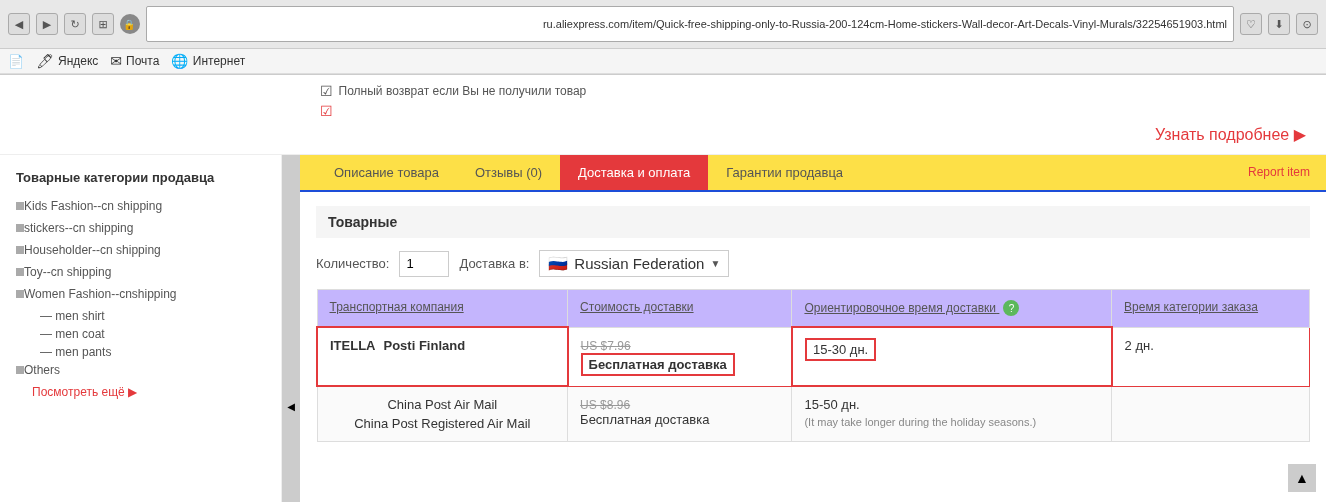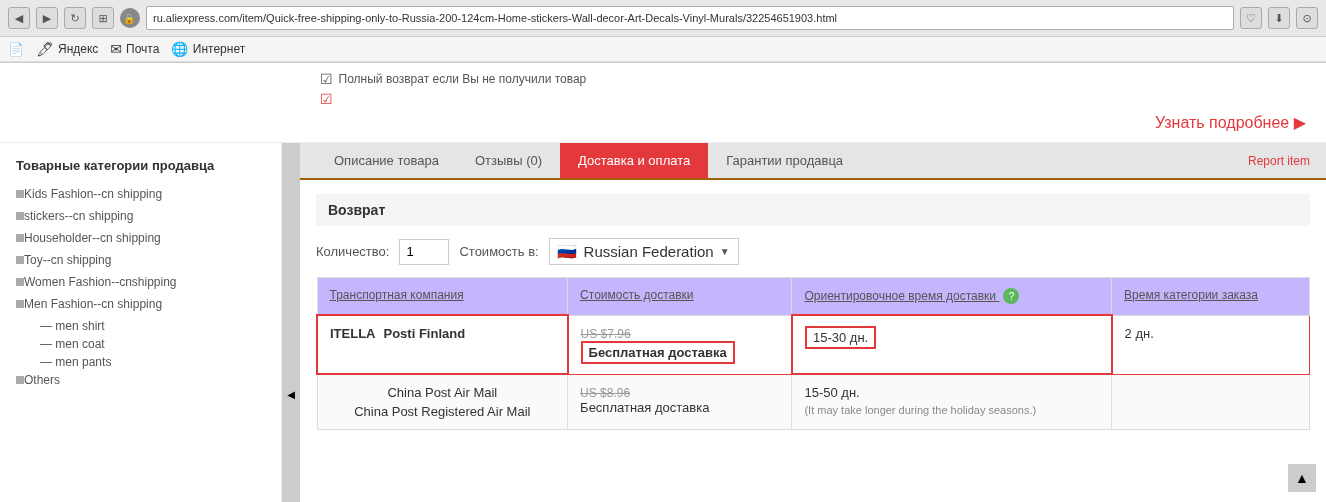--- a/index.html
+++ b/index.html
@@ -22,27 +22,28 @@
       width: 22px; height: 22px;
       border: 1px solid #aaa;
       background: #ddd;
       border-radius: 3px;
       cursor: pointer;
       display: flex; align-items: center; justify-content: center;
       font-size: 11px; color: #555;
     }
     .address-bar {
       flex: 1;
-      height: 24px;
+      height: 36px;
       border: 1px solid #aaa;
       background: #fff;
       padding: 2px 6px;
       font-size: 11px;
       color: #333;
       border-radius: 2px;
+      text-align: right;
     }
     .browser-bookmarks {
       display: flex;
       align-items: center;
       padding: 4px 8px;
       gap: 12px;
       background: #f5f5f5;
       border-bottom: 1px solid #ddd;
     }
     .bookmark-item {
@@ -122,23 +123,22 @@
 
     
     .content-area {
       flex: 1;
       padding: 0;
     }
 
     
     .tabs-bar {
       display: flex;
-      align-items: center;
-      border-bottom: 2px solid #a16207;
-      background: #e5e5e5;
+      border-bottom: 2px solid #1d4ed8;
+      background: #fde047;
       padding: 0 16px;
     }
     .tab {
       padding: 10px 18px;
       font-size: 13px;
       color: #555;
       cursor: pointer;
       border: none;
       background: transparent;
     }
@@ -366,55 +366,52 @@
         <span>Householder--cn shipping</span>
       </div>
       <div class="sidebar-item">
         <span class="sq"></span>
         <span>Toy--cn shipping</span>
       </div>
       <div class="sidebar-item">
         <span class="sq"></span>
         <span>Women Fashion--cnshipping</span>
       </div>
-      <div class="sidebar-item">
-        <span class="sq"></span>
-        <span>Men Fashion--cn shipping</span>
-      </div>
       <div class="sidebar-subitem">men shirt</div>
       <div class="sidebar-subitem">men coat</div>
       <div class="sidebar-subitem">men pants</div>
 
       <div class="sidebar-item">
         <span class="sq"></span>
         <span>Others</span>
       </div>
 
+      <div class="sidebar-more">Посмотреть ещё ▶</div>
     </div>
     <button class="expand-btn">◀</button>
   </div>
 
   <div class="content-area">
 
     <div class="tabs-bar">
       <button class="tab">Описание товара</button>
       <button class="tab">Отзывы (0)</button>
       <button class="tab active">Доставка и оплата</button>
       <button class="tab">Гарантии продавца</button>
       <span class="report-link">Report item</span>
     </div>
 
     <div class="delivery-section">
-      <div class="section-heading">Возврат</div>
+      <div class="section-heading">Товарные</div>
 
 
       <div class="calc-row">
         <span class="calc-label">Количество:</span>
         <input class="qty-input" type="text" value="1" style="">
-        <span class="ship-to-label">Стоимость в:</span>
+        <span class="ship-to-label">Доставка в:</span>
         <div class="country-select-wrapper">
           <span class="flag-icon">🇷🇺</span>
           <span class="country-name">Russian Federation</span>
           <span class="dropdown-arrow">▼</span>
         </div>
       </div>
 
       <table class="shipping-table">
         <thead>
           <tr>

